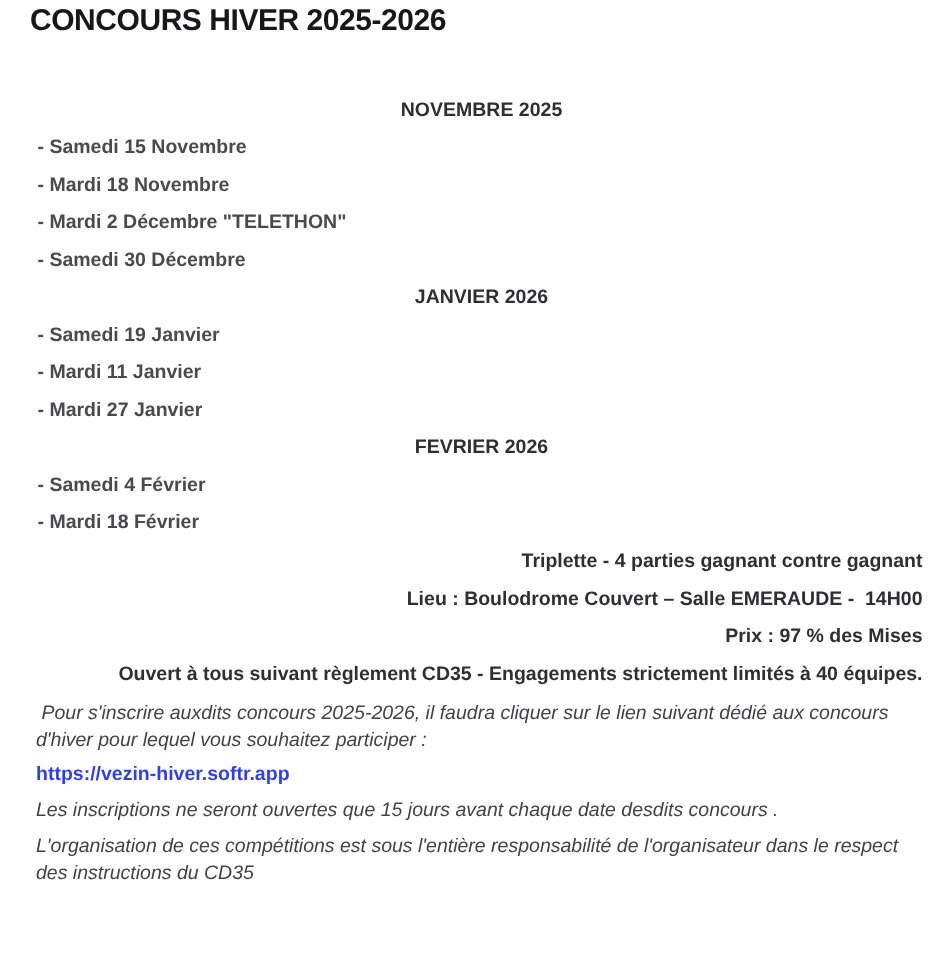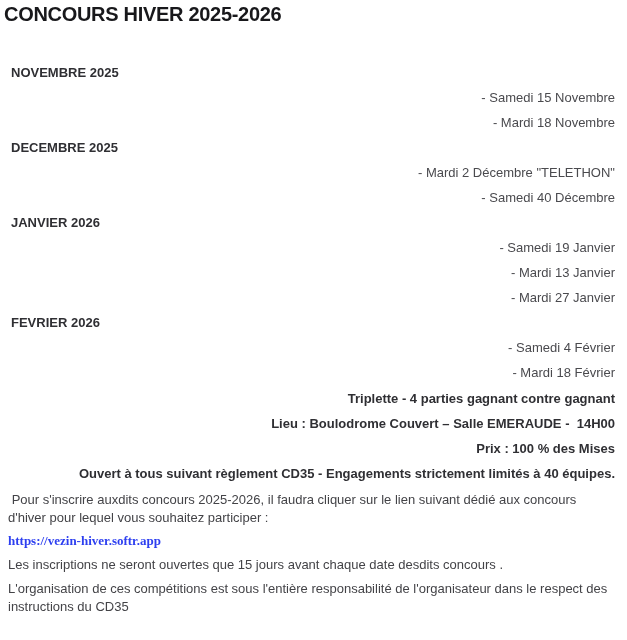--- a/index.html
+++ b/index.html
@@ -9,104 +9,103 @@
   }
   body {
     width: 627px;
     height: 640px;
     overflow: hidden;
     font-family: "Liberation Sans", sans-serif;
     font-size: 13px;
     -webkit-font-smoothing: antialiased;
   }
   .doc {
-    padding: 3px 12px 0 4px;
+    padding: 3px 12px 0 20px;
   }
   .page-title {
     font-family: "Liberation Sans", sans-serif;
     font-size: 20px;
     font-weight: 800;
     letter-spacing: -0.3px;
     color: #18181b;
     line-height: 23px;
     margin: 0 0 40px 0;
     white-space: pre-wrap;
   }
   .month-label {
     font-weight: 700;
     color: #2f2f33;
     line-height: 14px;
     margin: 0 0 11px 7px;
     white-space: pre-wrap;
+    text-align: center;
   }
   .date-line {
-    font-weight: 400;
+    font-weight: 700;
     color: #4a4a4e;
     line-height: 14px;
     margin: 0 0 11px 5px;
     white-space: pre-wrap;
-    text-align: right;
   }
   .bold-line {
     font-weight: 700;
     color: #2f2f33;
     line-height: 15px;
     margin: 0 0 10px 4px;
     white-space: pre-wrap;
     text-align: right;
   }
   .body-par {
     font-weight: 400;
     color: #434347;
     line-height: 18px;
     margin: 0 0 6px 4px;
     white-space: pre-wrap;
+    font-style: italic;
   }
   .link-wrap {
     line-height: 15px;
     margin: 0 0 8px 4px;
-    font-family: Liberation Serif, serif;
   }
   .reg-link {
     font-weight: 700;
     text-decoration: none;
     white-space: pre-wrap;
     cursor: pointer;
   }
 </style>
 </head>
 <body>
 
 <div class="doc">
 
   <h1 class="page-title">CONCOURS HIVER 2025-2026</h1>
 
   <section>
     <div class="month-label">NOVEMBRE 2025</div>
     <div class="date-line">- Samedi 15 Novembre</div>
     <div class="date-line">- Mardi 18 Novembre</div>
 
-    <div class="month-label">DECEMBRE 2025</div>
     <div class="date-line">- Mardi 2 Décembre "TELETHON"</div>
-    <div class="date-line">- Samedi 40 Décembre</div>
+    <div class="date-line">- Samedi 30 Décembre</div>
 
     <div class="month-label">JANVIER 2026</div>
     <div class="date-line">- Samedi 19 Janvier</div>
-    <div class="date-line">- Mardi 13 Janvier</div>
+    <div class="date-line">- Mardi 11 Janvier</div>
     <div class="date-line">- Mardi 27 Janvier</div>
 
     <div class="month-label">FEVRIER 2026</div>
     <div class="date-line">- Samedi 4 Février</div>
     <div class="date-line">- Mardi 18 Février</div>
   </section>
 
   <section>
     <p class="bold-line">Triplette - 4 parties gagnant contre gagnant</p>
     <p class="bold-line">Lieu : Boulodrome Couvert – Salle EMERAUDE -  14H00</p>
-    <p class="bold-line">Prix : 100 % des Mises</p>
+    <p class="bold-line">Prix : 97 % des Mises</p>
     <p class="bold-line">Ouvert à tous suivant règlement CD35 - Engagements strictement limités à 40 équipes.</p>
   </section>
 
   <section>
     <p class="body-par"> Pour s'inscrire auxdits concours 2025-2026, il faudra cliquer sur le lien suivant dédié aux concours d'hiver pour lequel vous souhaitez participer :</p>
     <p class="link-wrap"><a class="reg-link" href="#" style="color: rgb(45, 63, 240);">https://vezin-hiver.softr.app</a></p>
     <p class="body-par">Les inscriptions ne seront ouvertes que 15 jours avant chaque date desdits concours .</p>
     <p class="body-par">L'organisation de ces compétitions est sous l'entière responsabilité de l'organisateur dans le respect des instructions du CD35</p>
   </section>
 

